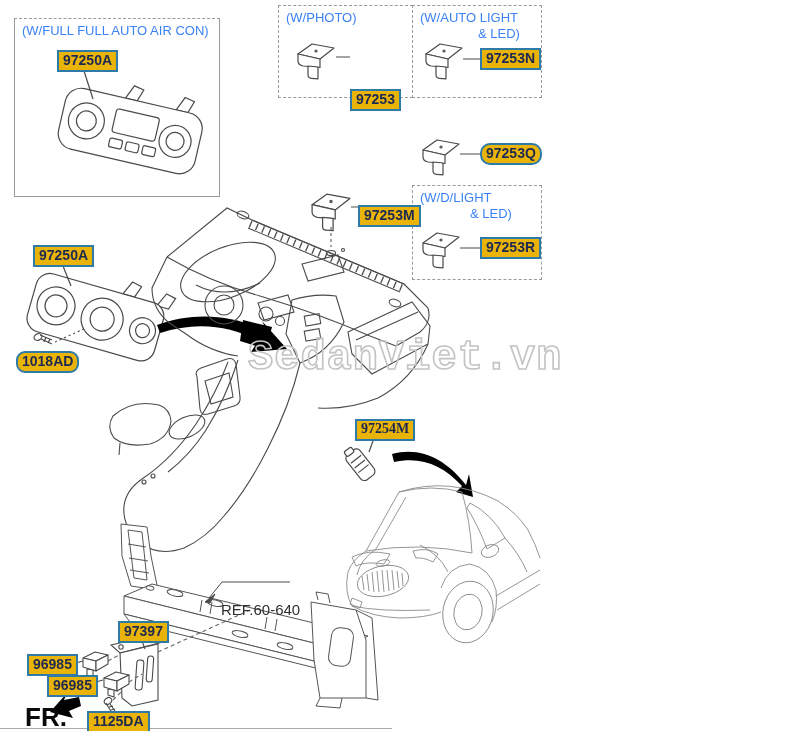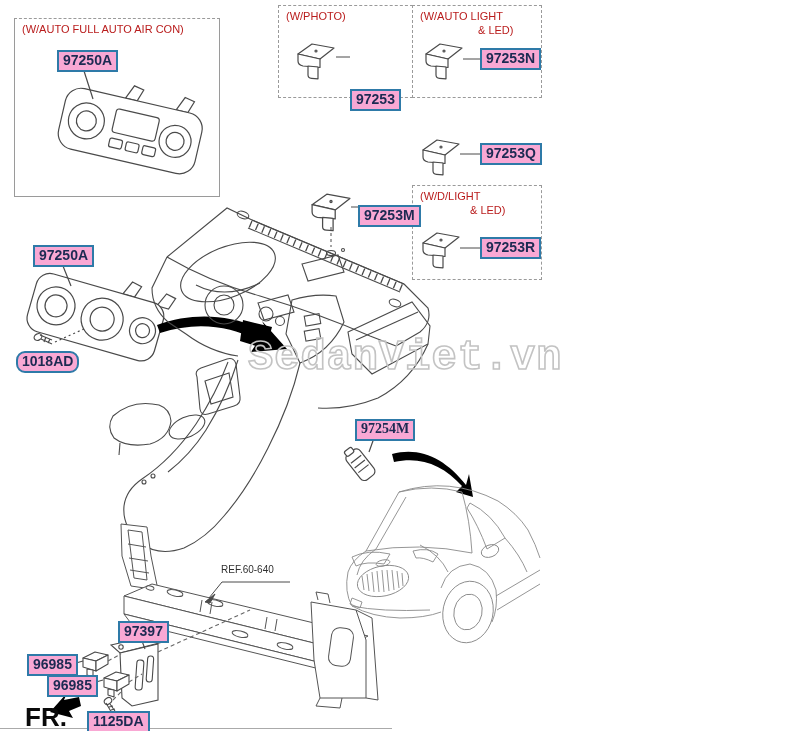--- a/index.html
+++ b/index.html
@@ -1,27 +1,27 @@
 <!DOCTYPE html>
 <html><head>
 <meta charset="utf-8">
 <style>
   html,body{margin:0;padding:0;background:#fff;}
   #stage{position:relative;width:811px;height:731px;background:#fff;overflow:hidden;
          font-family:"Liberation Sans", sans-serif;}
   #artwork{position:absolute;left:0;top:0;z-index:1;}
   .opt-box{position:absolute;border:1px dashed #9a9a9a;background:transparent;z-index:2;}
   .opt-box.solid-sides{border:1px solid #9a9a9a;border-top:1px dashed #9a9a9a;}
-  .opt-caption{position:absolute;left:7px;top:4px;color:#b91c1c;font-size:11px;
+  .opt-caption{position:absolute;left:7px;top:4px;color:#3b82f6;font-size:13px;
                line-height:1.25;white-space:nowrap;z-index:2;}
   .opt-caption .l2{display:block;}
-  .part-label{position:absolute;z-index:4;border:2px solid #2e7aa8;background:#f9a8d4;
+  .part-label{position:absolute;z-index:4;border:2px solid #2e7aa8;background:#eab308;
               color:#1c2a52;font-weight:bold;font-size:14px;line-height:1.05;
               padding:1px 4px 2px 4px;white-space:nowrap;cursor:pointer;}
-  .plain-ref{position:absolute;z-index:3;color:#303030;font-size:10px;white-space:nowrap;}
+  .plain-ref{position:absolute;z-index:3;color:#303030;font-size:15px;white-space:nowrap;margin-top:37px;}
   .fr-label{position:absolute;z-index:3;color:#0a0a0a;font-weight:bold;font-size:26px;}
   #watermark{position:absolute;left:248px;top:334px;z-index:2;font-size:42px;font-weight:bold;
              letter-spacing:1px;color:transparent;-webkit-text-stroke:1.6px #c3c3c3;
              text-stroke:1.6px #c3c3c3;user-select:none;font-family:Liberation Mono, monospace;}
 </style>
 </head>
 <body>
 
 <div id="stage">
 
@@ -236,21 +236,21 @@
 
     <path fill="#000" stroke="none" d="M79,697 L64,700 L67,693 L50,712 L73,718 L69,711 L81,706 Z"></path>
 
     <line x1="0" y1="728.5" x2="392" y2="728.5" stroke="#aaaaaa" stroke-width="1"></line>
   </svg>
 
   <div id="watermark">SedanViet.vn</div>
 
   <div class="opt-box solid-sides" style="left:14px;top:18px;width:204px;height:177px;">
     <div class="opt-caption">
-      <span>(W/AUTO FULL AUTO AIR CON)</span>
+      <span>(W/FULL FULL AUTO AIR CON)</span>
     </div>
   </div>
 
   <div class="opt-box" style="left:278px;top:5px;width:133px;height:91px;">
     <div class="opt-caption">
       <span>(W/PHOTO)</span>
     </div>
   </div>
 
   <div class="opt-box" style="left:412px;top:5px;width:128px;height:91px;">
@@ -264,21 +264,21 @@
   <div class="opt-box" style="left:412px;top:185px;width:128px;height:93px;">
     <div class="opt-caption">
       <span>(W/D/LIGHT</span>
       <span class="l2" style="margin-left:50px;">&amp; LED)</span>
     </div>
   </div>
 
   <div class="part-label" style="left:57px;top:50px;">97250A</div>
   <div class="part-label" style="left:350px;top:49px;margin-top:40px;">97253</div>
   <div class="part-label" style="left:480px;top:48px;">97253N</div>
-  <div class="part-label" style="left:480px;top:143px;">97253Q</div>
+  <div class="part-label" style="left:480px;top:143px;border-radius:10px;">97253Q</div>
   <div class="part-label" style="left:480px;top:237px;">97253R</div>
   <div class="part-label" style="left:358px;top:205px;">97253M</div>
   <div class="part-label" style="left:33px;top:245px;">97250A</div>
   <div class="part-label" style="left:16px;top:351px;border-radius:9px;">1018AD</div>
   <div class="part-label" style="left:355px;top:419px;font-family:Liberation Serif, serif;">97254M</div>
   <div class="part-label" style="left:118px;top:621px;">97397</div>
   <div class="part-label" style="left:27px;top:654px;">96985</div>
   <div class="part-label" style="left:47px;top:675px;">96985</div>
   <div class="part-label" style="left:87px;top:711px;">1125DA</div>
 

